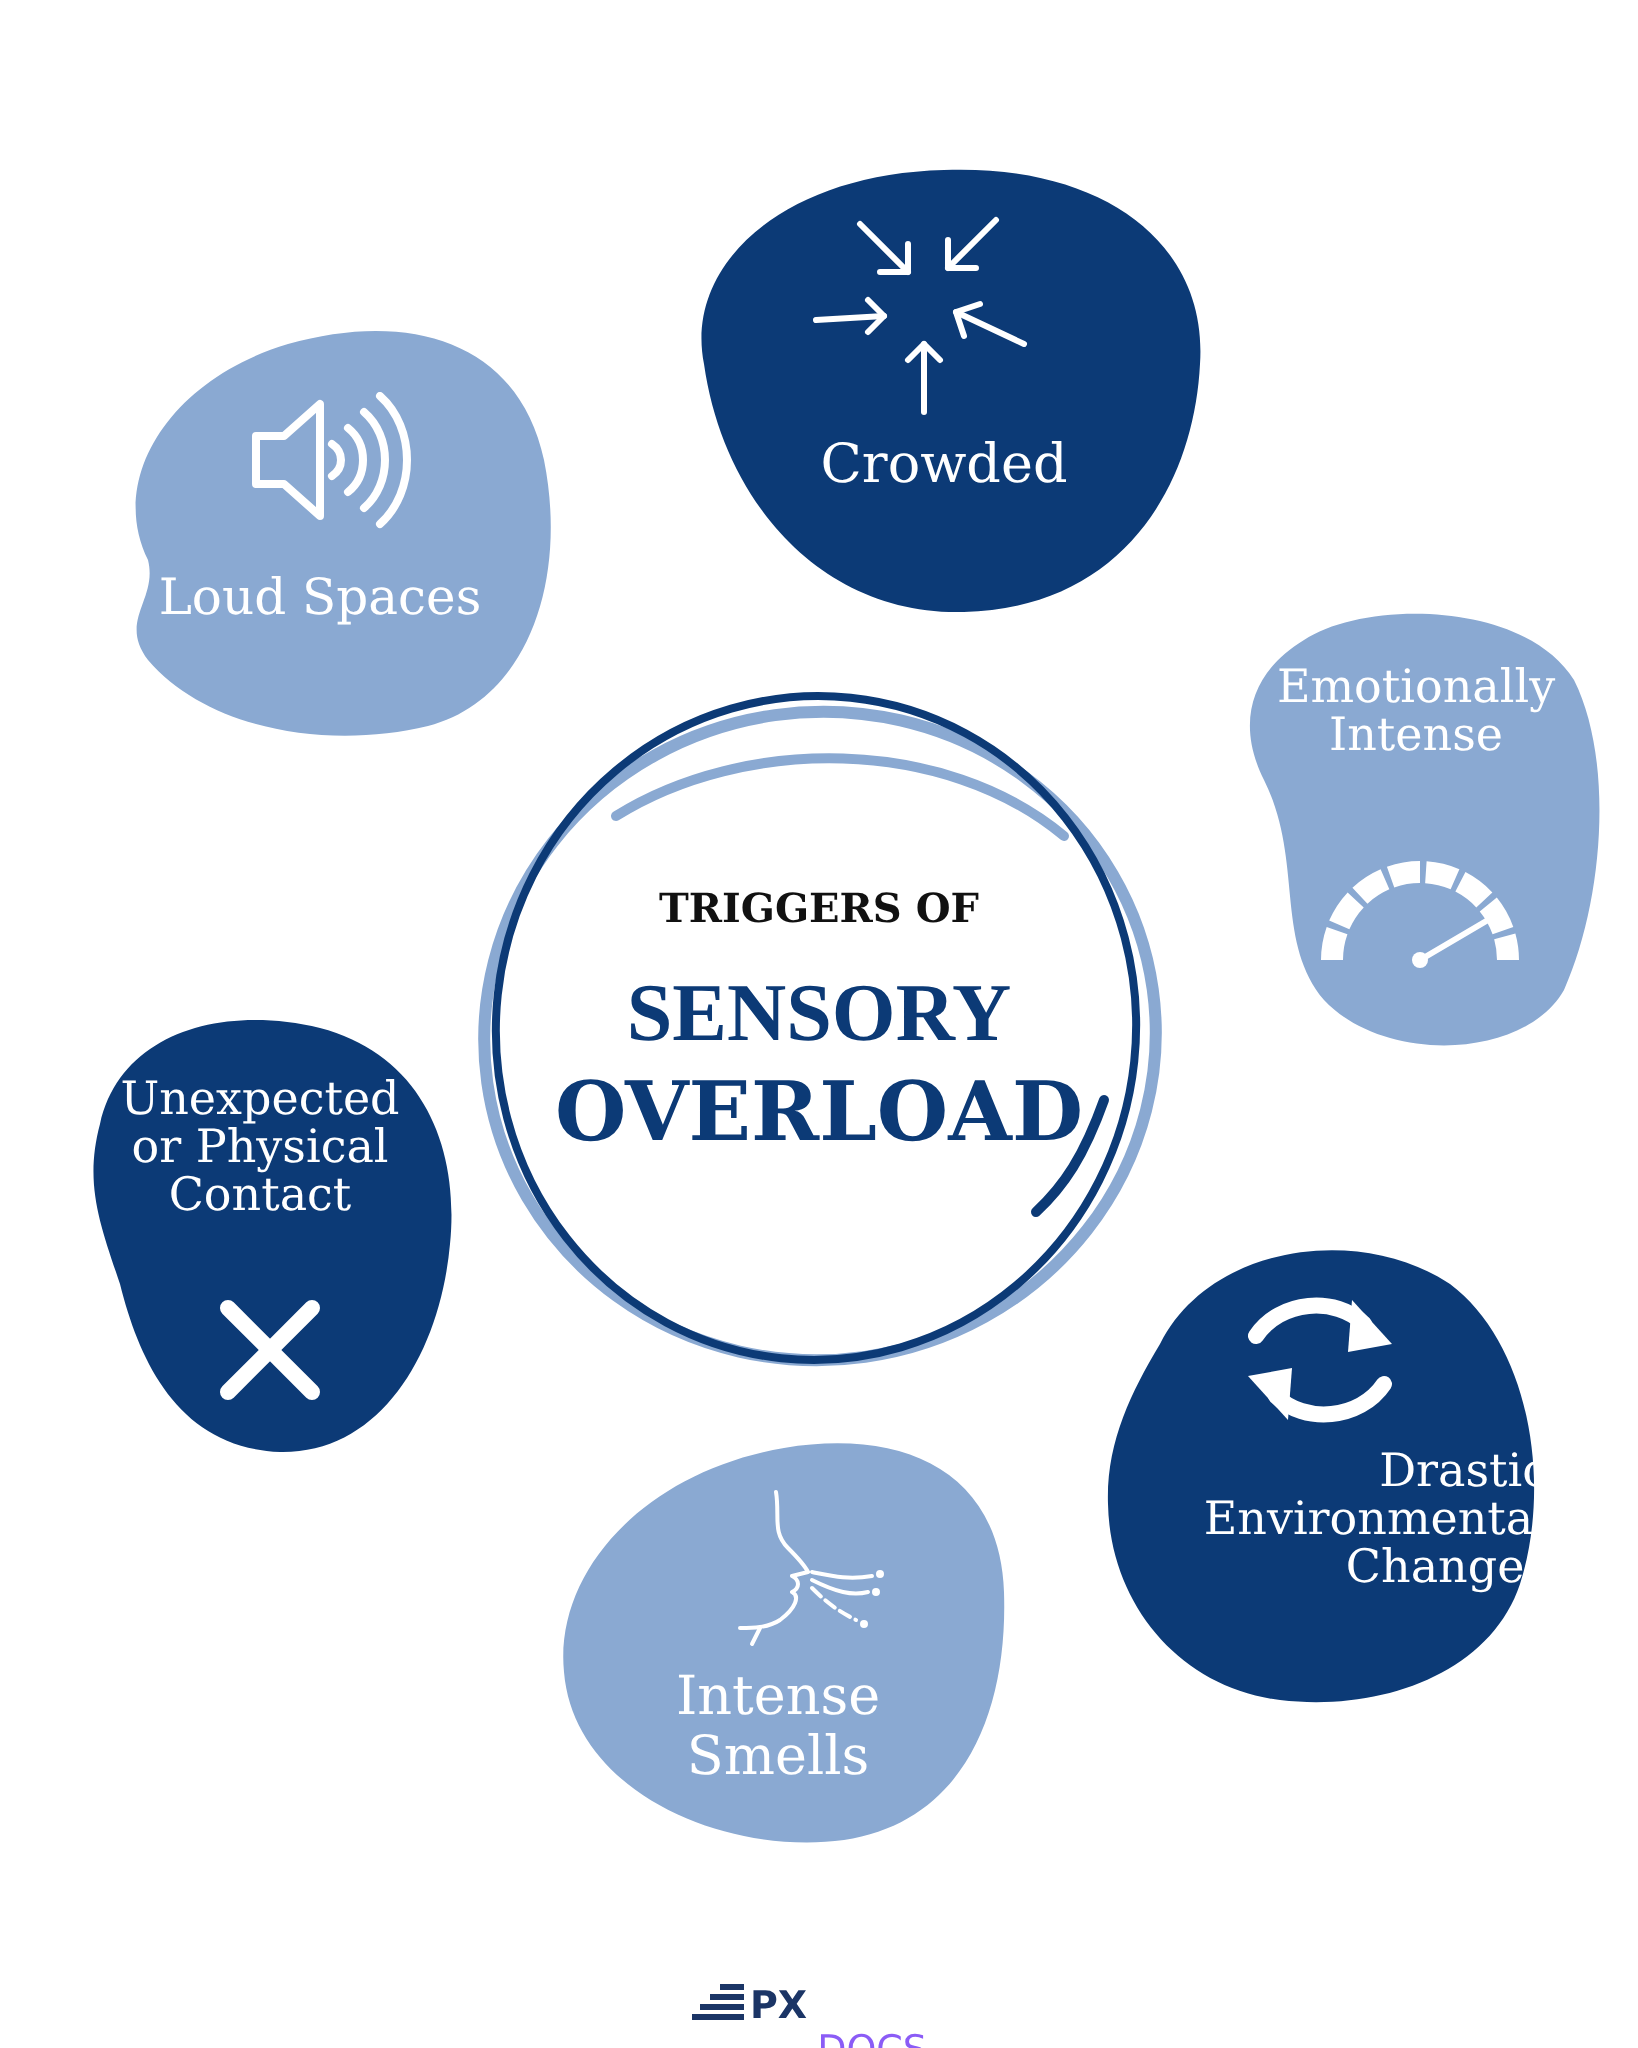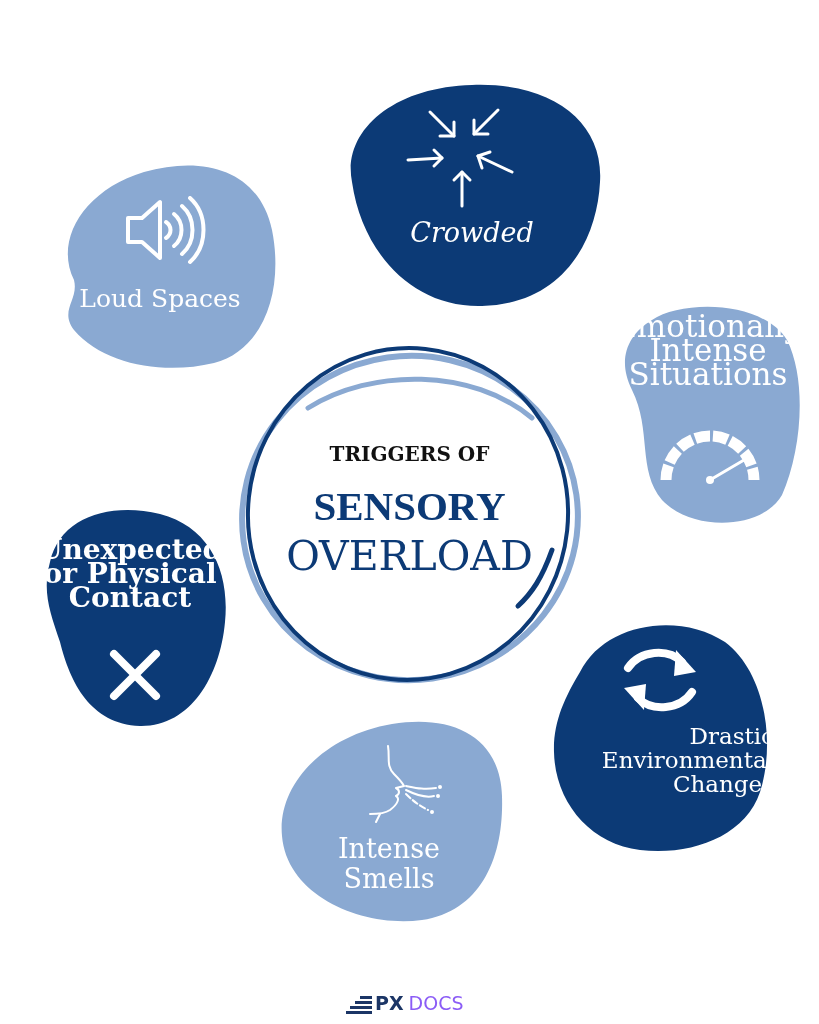--- a/index.html
+++ b/index.html
@@ -5,22 +5,22 @@
     html, body { margin: 0; padding: 0; background: #ffffff; }
     body { width: 819px; height: 1024px; position: relative; overflow: hidden; font-family: "DejaVu Serif", serif; }
     .blob { position: absolute; }
     .blob svg.shape { position: absolute; left: 0; top: 0; }
     .label { position: absolute; color: #ffffff; text-align: center; font-family: "DejaVu Serif", serif; line-height: 1.0; }
     .icon { position: absolute; }
     .center { position: absolute; left: 232px; top: 338px; width: 355px; height: 355px; }
     .center svg { position: absolute; left: 0; top: 0; }
     .title1 { position: absolute; left: 0; width: 355px; top: 104px; text-align: center; font-family: "DejaVu Serif", serif; font-weight: bold; font-size: 20px; color: #111111; letter-spacing: 0px; }
     .title2 { position: absolute; left: 0; width: 355px; top: 146px; text-align: center; font-family: Liberation Serif, serif; font-weight: bold; font-size: 41px; color: #0c3a76; line-height: 1.1; }
-    .title3 { position: absolute; left: 0; width: 355px; top: 196px; text-align: center; font-family: "DejaVu Serif", serif; font-weight: normal; font-size: 41px; color: #0c3a76; line-height: 1.1; }
-    .brand { position: absolute; left: 346px; top: 992px; height: 22px; display: flex; align-items: flex-end; }
+    .title3 { position: absolute; left: 0; width: 355px; top: 196px; text-align: center; font-family: "DejaVu Serif", serif; font-weight: bold; font-size: 41px; color: #0c3a76; line-height: 1.1; }
+    .brand { position: absolute; left: 346px; top: 992px; height: 22px; display: flex; align-items: flex-start; }
     .brand .px { font-family: "DejaVu Sans", sans-serif; font-weight: bold; font-size: 19px; color: #1b3566; margin-left: 3px; }
     .brand .docs { font-family: "DejaVu Sans", sans-serif; font-size: 19px; color: #8b5cf6; margin-left: 5px; margin-top: 22px; }
   </style>
 </head>
 <body>
 
 <div class="blob" style="left:44px; top:160px; width:232px; height:210px;">
   <svg class="shape" width="232" height="210" viewBox="0 0 232 210">
     <path d="M30,120 C10,80 40,30 100,12 C160,-5 215,10 228,70 C240,130 220,190 170,203 C120,215 60,205 30,170 C15,150 35,140 30,120 Z" fill="#8aa9d2"></path>
   </svg>
@@ -49,48 +49,47 @@
       <path d="M96,6 L72,30"></path>
         <path d="M72,16 L72,30 L86,30"></path>
       <path d="M6,56 L40,54"></path>
         <path d="M32,46 L40,54 L32,62"></path>
       <path d="M110,68 L76,52"></path>
         <path d="M80,64 L76,52 L88,48"></path>
       <path d="M60,102 L60,68"></path>
         <path d="M52,76 L60,68 L68,76"></path>
     </g>
   </svg>
-  <div class="label" style="left:0; width:260px; top:136px; font-size:27px; line-height:30px;font-style:italic;">
+  <div class="label" style="left:0; width:260px; top:136px; font-size:27px; line-height:30px;">
     <div>Crowded</div>
   </div>
 </div>
 
 <div class="blob" style="left:612px; top:300px; width:192px; height:228px;">
   <svg class="shape" width="192" height="228" viewBox="0 0 192 228">
     <path d="M40,20 C70,0 150,0 175,40 C195,80 190,150 170,195 C150,230 80,232 50,200 C25,170 40,130 20,90 C5,60 15,35 40,20 Z" fill="#8aa9d2"></path>
   </svg>
-  <div class="label" style="left:0; width:192px; top:14px; font-size:31px; line-height:24px;">
+  <div class="label" style="left:0; width:192px; top:32px; font-size:23px; line-height:24px;">
     <div>Emotionally</div>
     <div>Intense</div>
-    <div>Situations</div>
   </div>
   <svg class="icon" style="left:46px; top:128px;" width="104" height="60" viewBox="0 0 104 60">
     <g fill="none" stroke="#ffffff" stroke-width="11">
       <path d="M8,52 A44,44 0 0 1 96,52" stroke-dasharray="15 3"></path>
     </g>
     <line x1="52" y1="52" x2="86" y2="32" stroke="#ffffff" stroke-width="3" stroke-linecap="round"></line>
     <circle cx="52" cy="52" r="4" fill="#ffffff"></circle>
   </svg>
 </div>
 
 <div class="blob" style="left:30px; top:502px; width:200px; height:226px;">
   <svg class="shape" width="200" height="226" viewBox="0 0 200 226">
     <path d="M20,60 C30,15 80,0 130,12 C180,25 200,70 195,120 C190,175 160,225 110,224 C60,222 40,180 30,140 C20,110 12,90 20,60 Z" fill="#0c3a76"></path>
   </svg>
-  <div class="label" style="left:0; width:200px; top:36px; font-size:28px; line-height:24px;font-weight:bold;">
+  <div class="label" style="left:0; width:200px; top:36px; font-size:23px; line-height:24px;">
     <div>Unexpected</div>
     <div>or Physical</div>
     <div>Contact</div>
   </div>
   <svg class="icon" style="left:78px; top:146px;" width="54" height="54" viewBox="0 0 54 54">
     <g stroke="#ffffff" stroke-width="8" stroke-linecap="round">
       <line x1="6" y1="6" x2="48" y2="48"></line>
       <line x1="48" y1="6" x2="6" y2="48"></line>
     </g>
   </svg>

